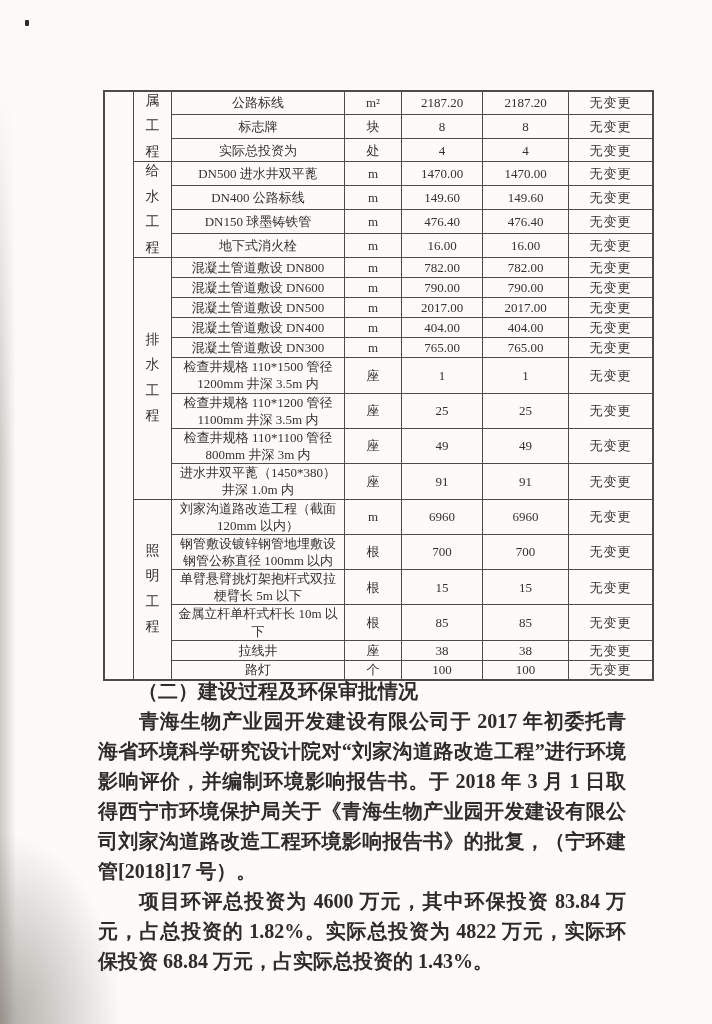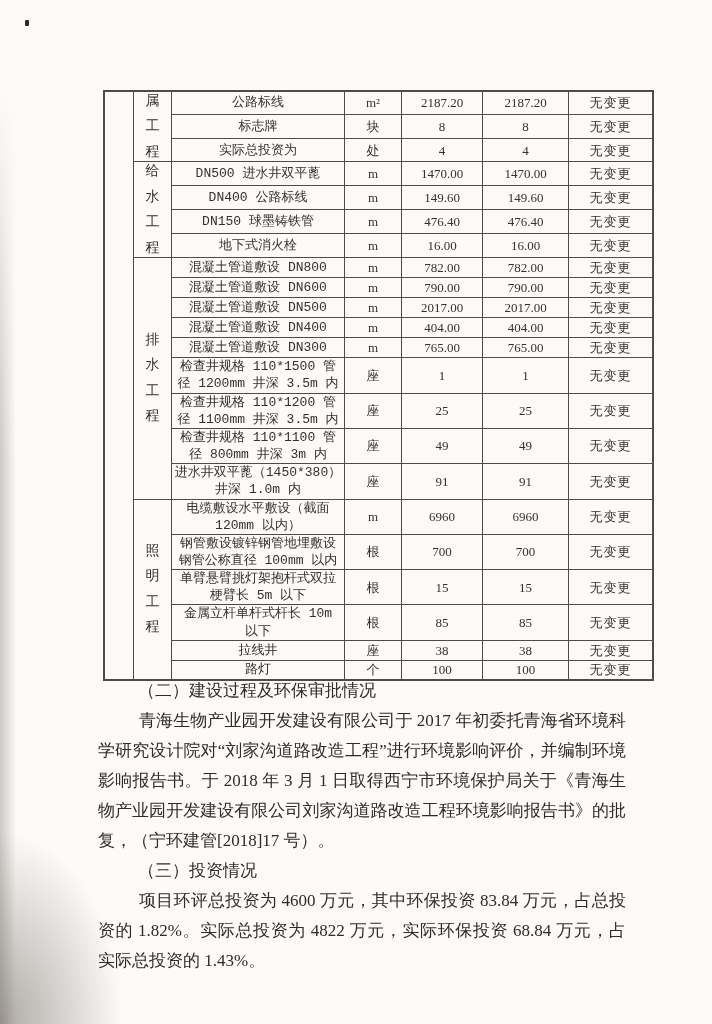--- a/index.html
+++ b/index.html
@@ -34,31 +34,31 @@
     border-collapse:collapse; table-layout:fixed;
     color:#33312f; font-size:13px;
   }
   .ptable, .ptable td { border:1px solid #4e4b48; }
   .ptable { border-width:2px; }
   .ptable td { padding:0 2px; text-align:center; vertical-align:middle; line-height:1.32; }
   .ptable tr { height:20px; }
   .ptable tr.tall { height:35px; }
   td.colA { width:24px; }
   td.colB { width:33px; }
-  td.citem { width:168px;font-family:Liberation Mono, monospace; }
+  td.citem { width:168px; }
   td.cunit { width:52px; }
   td.cqty1 { width:76px; }
   td.cqty2 { width:81px; }
   td.cstatus { width:79px; letter-spacing:1px;border-radius:8px; }
   .vert { display:flex; flex-direction:column; align-items:center; justify-content:center; gap:7px; font-size:14px; }
 
   
   .textblock {
     position:absolute; left:98px; top:676px; width:528px;
-    color:#2e2c2a; font-size:17px; line-height:30px;
+    color:#2e2c2a; font-size:20px; line-height:30px;font-weight:bold;
   }
   .sec-heading { text-indent:40px; }
   .para { margin:0; text-indent:41px; text-align:justify; }
 </style>
 </head>
 <body>
 
 <div class="page">
 
   <div class="speck s1"></div>
@@ -204,21 +204,21 @@
         </tr>
         <tr class="tall">
           <td class="colB" rowspan="6">
             <div class="vert">
               <div>照</div>
               <div>明</div>
               <div>工</div>
               <div>程</div>
             </div>
           </td>
-          <td class="citem">电缆敷设水平敷设（截面 120mm 以内）</td>
+          <td class="citem">刘家沟道路改造工程（截面 120mm 以内）</td>
           <td class="cunit">m</td>
           <td class="cqty1">6960</td>
           <td class="cqty2">6960</td>
           <td class="cstatus">无变更</td>
         </tr>
         <tr class="tall">
           <td class="citem">钢管敷设镀锌钢管地埋敷设钢管公称直径 100mm 以内</td>
           <td class="cunit">根</td>
           <td class="cqty1">700</td>
           <td class="cqty2">700</td>
@@ -251,20 +251,19 @@
           <td class="cqty1">100</td>
           <td class="cqty2">100</td>
           <td class="cstatus">无变更</td>
         </tr>
       </tbody>
   </table>
 
   <div class="textblock">
     <div class="sec-heading">（二）建设过程及环保审批情况</div>
     <p class="para">青海生物产业园开发建设有限公司于 2017 年初委托青海省环境科学研究设计院对“刘家沟道路改造工程”进行环境影响评价，并编制环境影响报告书。于 2018 年 3 月 1 日取得西宁市环境保护局关于《青海生物产业园开发建设有限公司刘家沟道路改造工程环境影响报告书》的批复，（宁环建管[2018]17 号）。</p>
-    <div class="sec-heading">（三）投资情况</div>
     <p class="para">项目环评总投资为 4600 万元，其中环保投资 83.84 万元，占总投资的 1.82%。实际总投资为 4822 万元，实际环保投资 68.84 万元，占实际总投资的 1.43%。</p>
   </div>
 
   <div class="edge-left"></div>
   <div class="edge-left-fade"></div>
   <div class="corner-shadow"></div>
 </div>
 
 </body></html>

